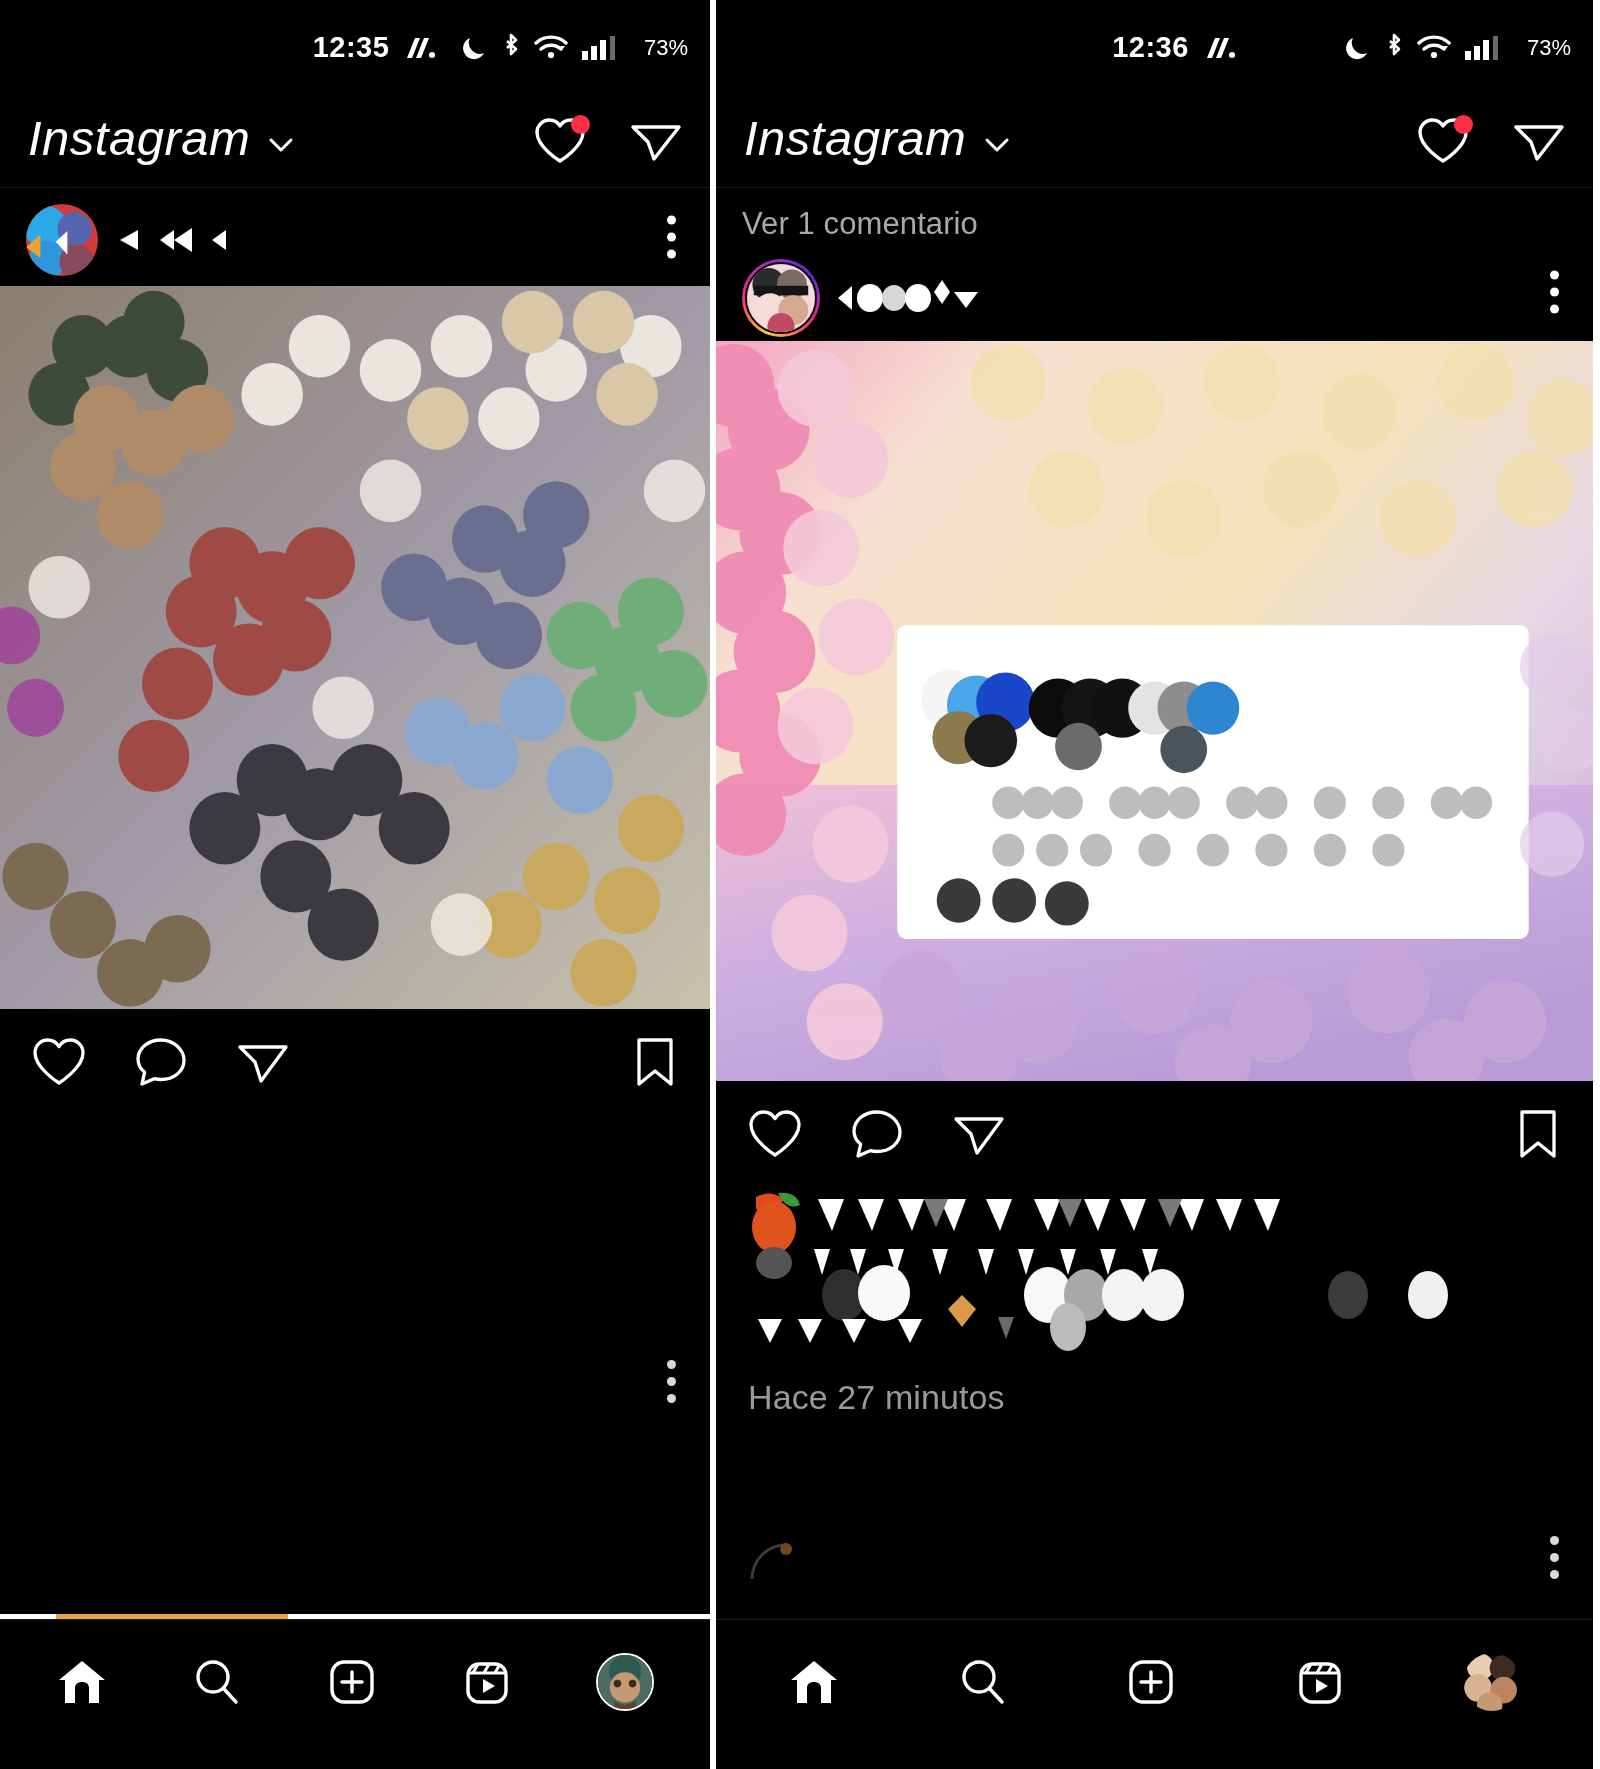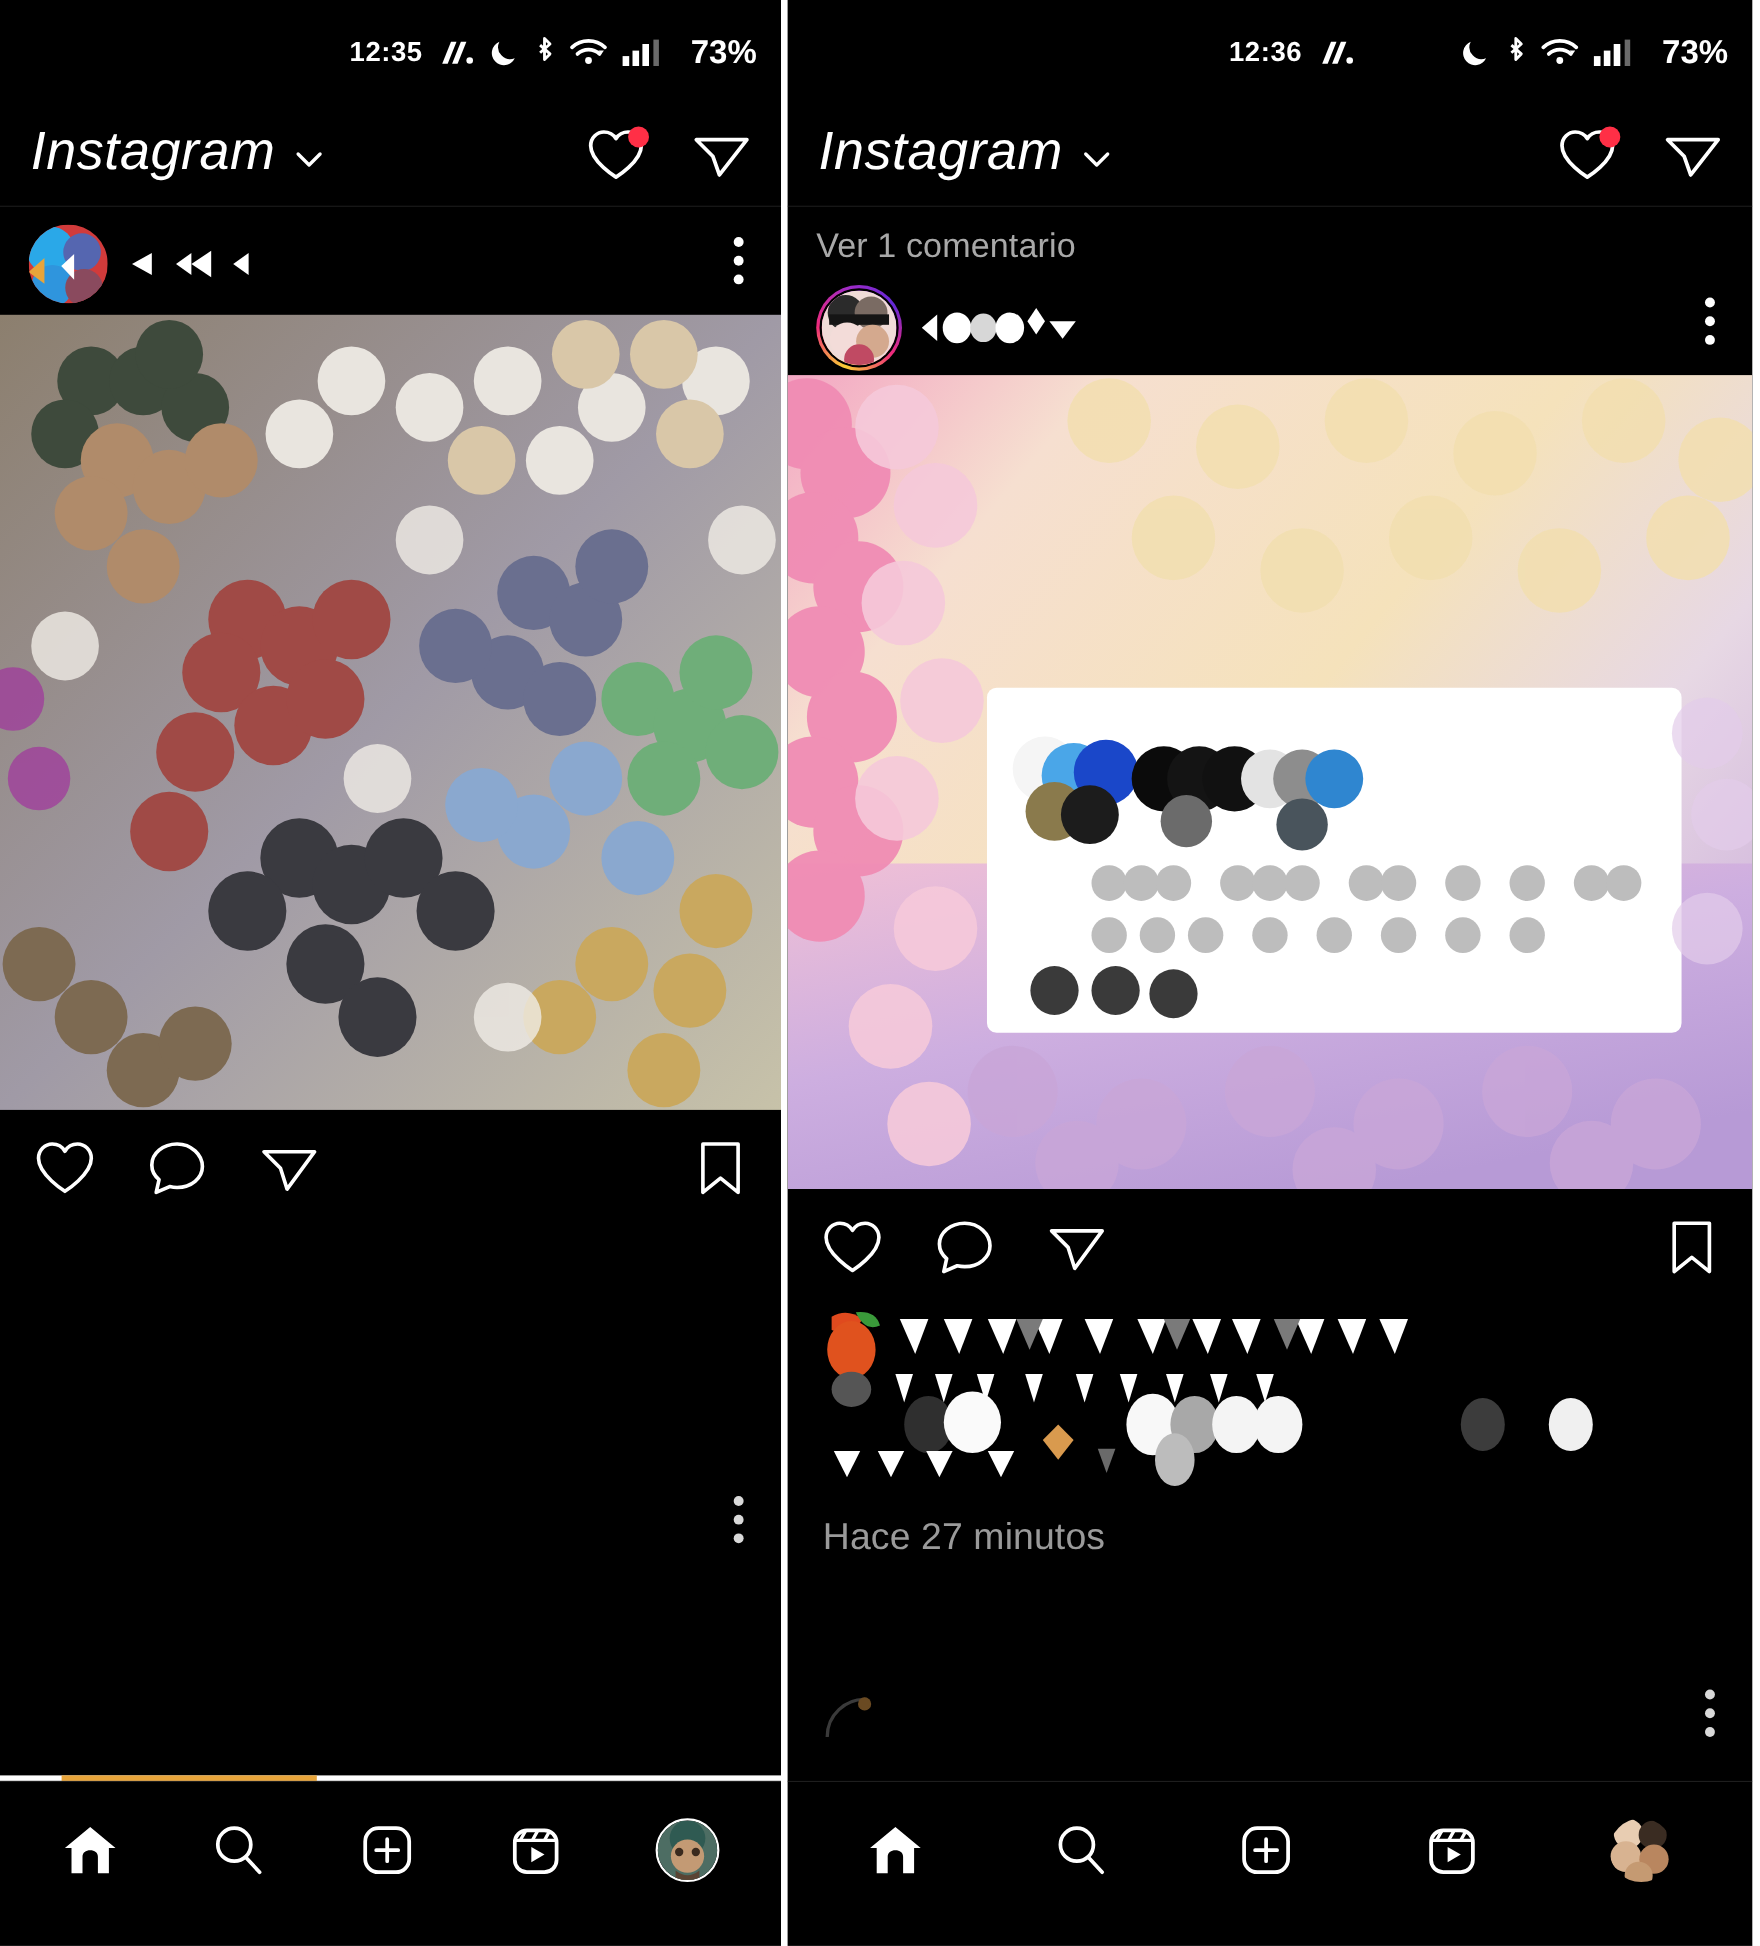--- a/index.html
+++ b/index.html
@@ -27,27 +27,27 @@
   .statusbar {
     height: 95px; position: relative;
     display: flex; align-items: center;
     color: #ffffff;
   }
   .sb-center {
     position: absolute; left: 0; right: 0;
     display: flex; align-items: center; justify-content: center;
     gap: 14px;
   }
-  .sb-time { font-size: 25px; font-weight: 700; letter-spacing: .5px; margin-left: 40px; }
+  .sb-time { font-size: 29px; font-weight: 700; letter-spacing: .5px; margin-left: 40px; }
   .sb-logo { display: inline-block; }
   .sb-right {
     position: absolute; right: 22px;
     display: flex; align-items: center; gap: 13px;
   }
-  .sb-right .pct { font-size: 30px; font-weight: 700; margin-left: 12px; }
+  .sb-right .pct { font-size: 22px; font-weight: 400; margin-left: 12px; }
   .ico { display: inline-flex; align-items: center; }
 
   
   .appbar {
     height: 92px; display: flex; align-items: center;
     padding: 0 26px 0 28px; position: relative;
   }
   .ig-logo {
     font-family: Liberation Sans, sans-serif;
     font-style: italic;

